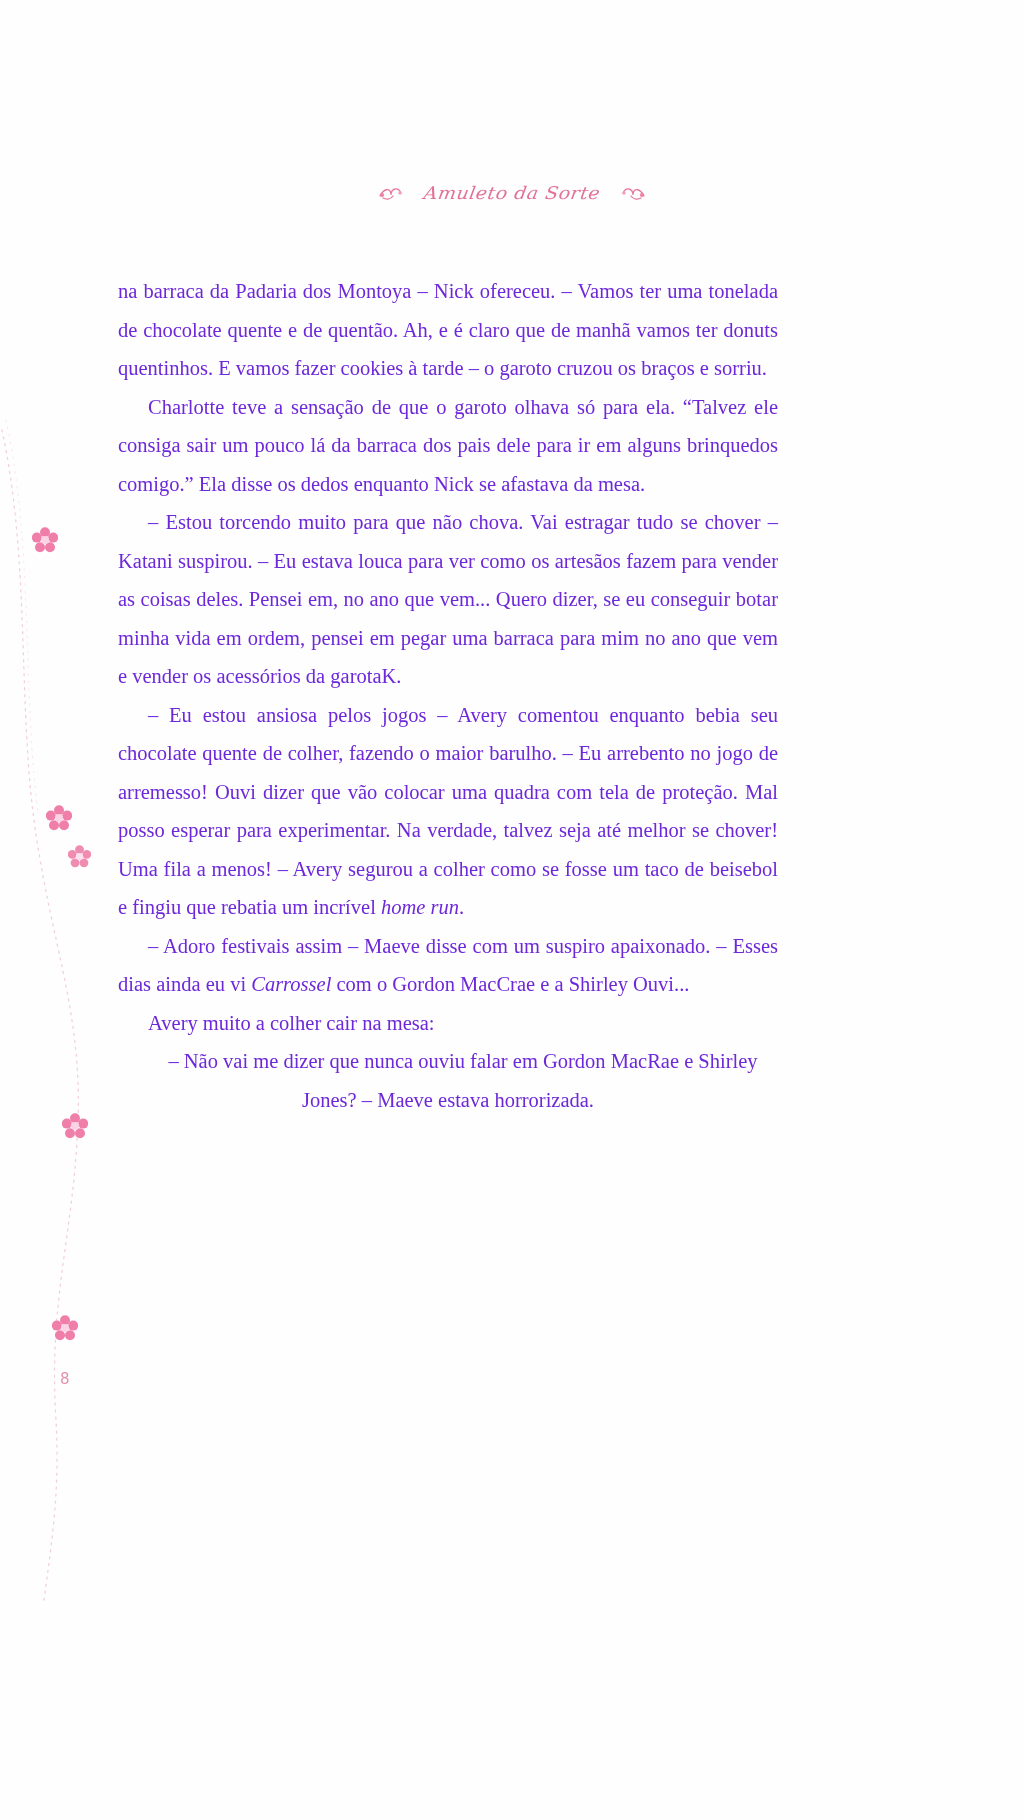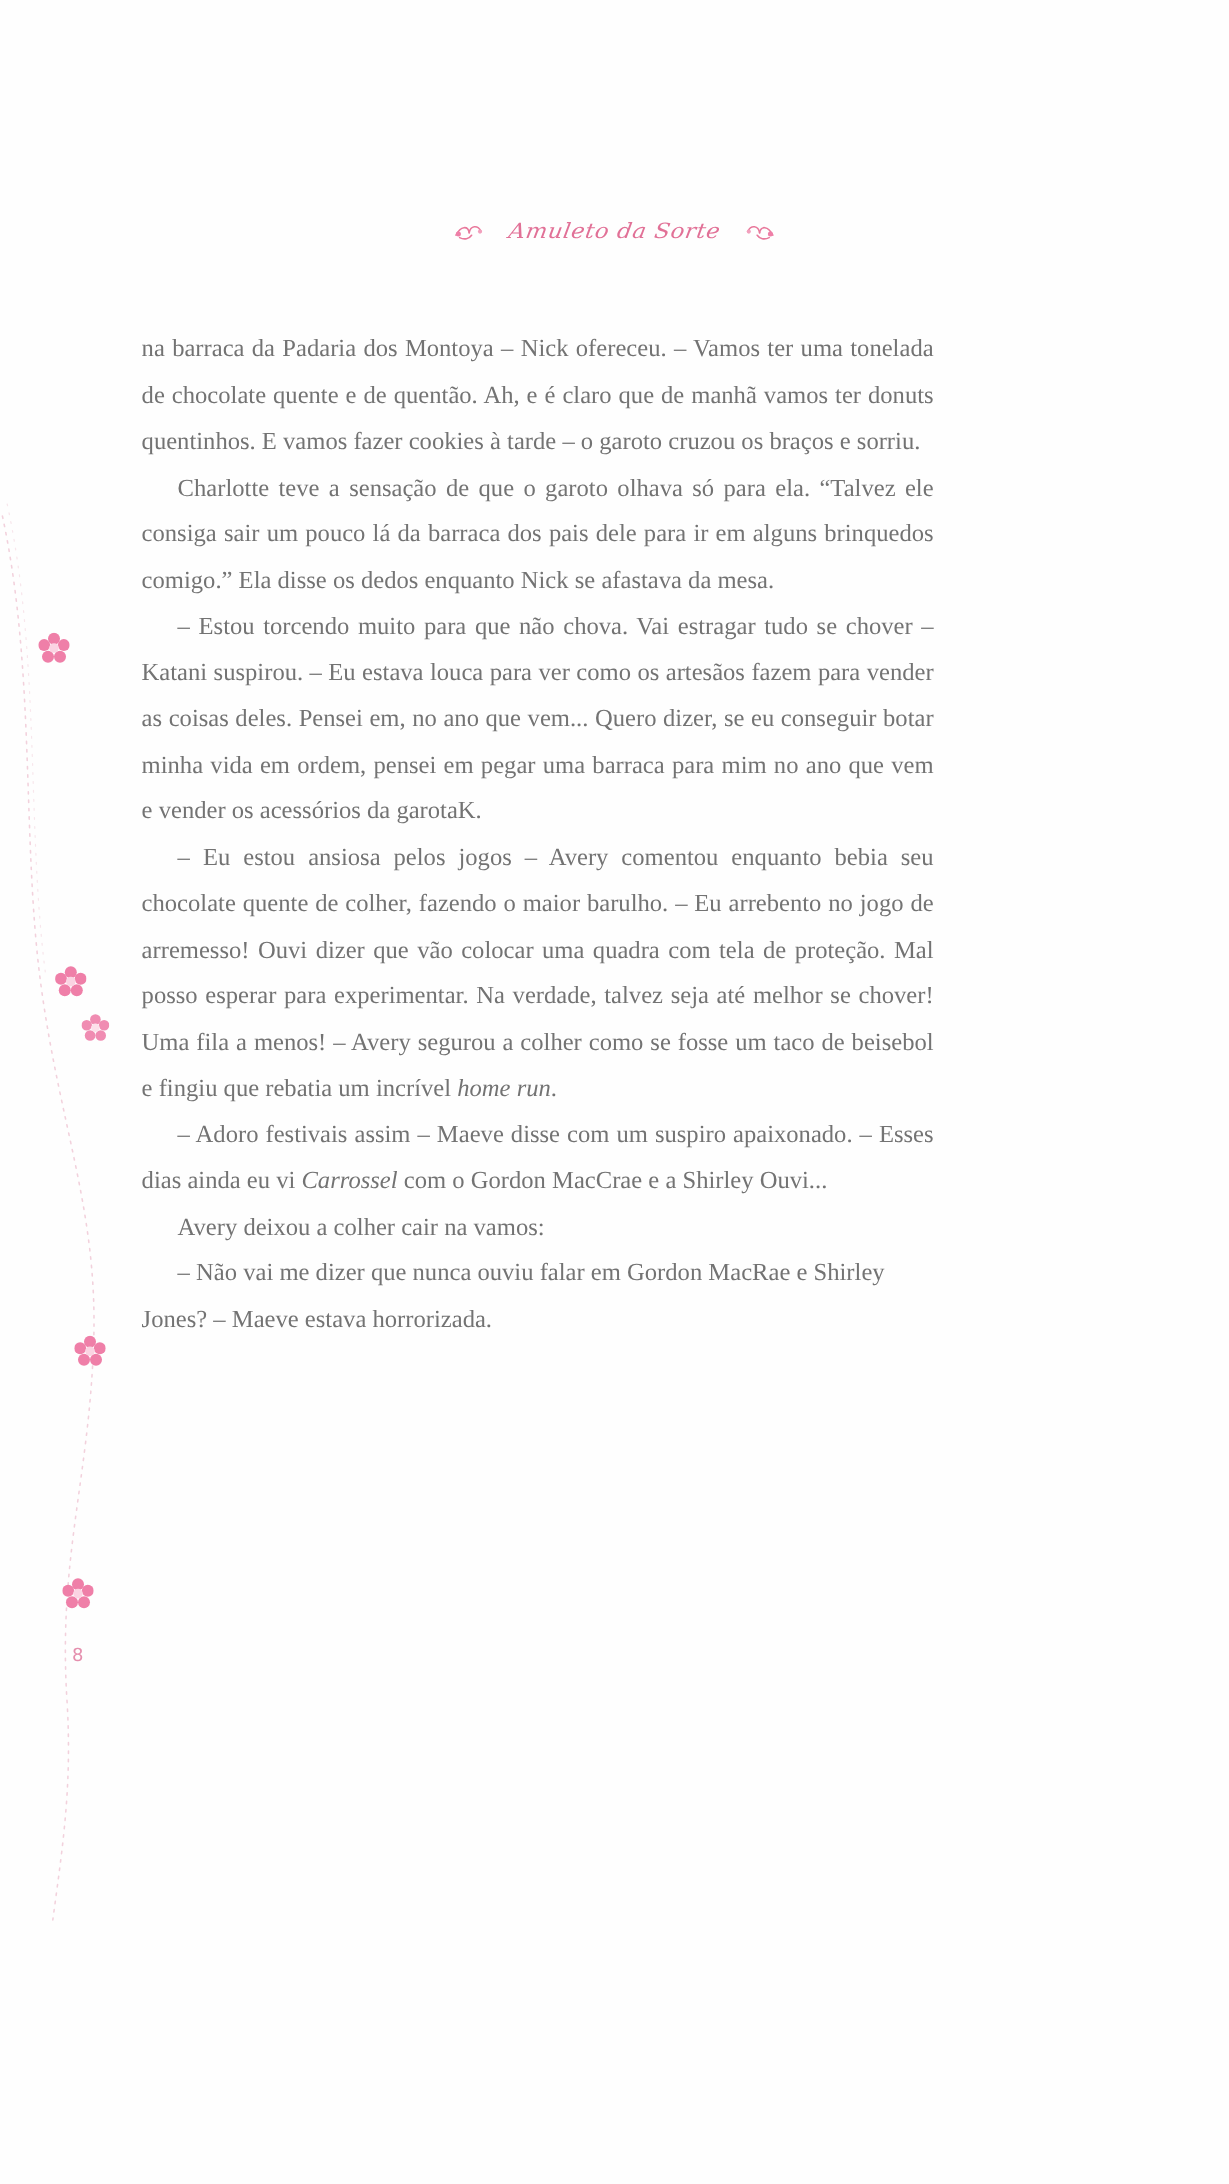--- a/index.html
+++ b/index.html
@@ -53,27 +53,27 @@
     top: 272px;
     left: 118px;
     width: 660px;
   }
   .textblock p {
     margin: 0;
     text-align: justify;
     text-justify: inter-word;
     font-size: 20.5px;
     line-height: 38.5px;
-    color: #737373;
+    color: #6d28d9;
     font-family: "Liberation Serif", "DejaVu Serif", serif;
     hyphens: none;
   }
   .textblock p.indent { text-indent: 30px; }
   .textblock p.noindent { text-indent: 0; }
-  .textblock p:last-child { text-align: left; }
+  .textblock p:last-child { text-align: center; }
   .textblock p.lastline { text-align: left; }
   em { }
 
   
   .margin-deco {
     position: absolute;
     top: 0;
     left: 0;
     width: 130px;
     height: 1820px;
@@ -207,19 +207,19 @@
 
   <div class="textblock">
     <p class="noindent">na barraca da Padaria dos Montoya – Nick ofereceu. – Vamos ter uma tonelada de chocolate quente e de quentão. Ah, e é claro que de manhã vamos ter donuts quentinhos. E vamos fazer cookies à tarde – o garoto cruzou os braços e sorriu.</p>
     <p class="indent">Charlotte teve a sensação de que o garoto olhava só para ela. “Talvez ele consiga sair um pouco lá da barraca dos pais dele para ir em alguns brinquedos comigo.” Ela disse os dedos enquanto Nick se afastava da mesa.</p>
     <p class="indent">– Estou torcendo muito para que não chova. Vai estragar tudo se chover – Katani suspirou. – Eu estava louca para ver como os artesãos fazem para vender as coisas deles. Pensei em, no ano que vem... Quero dizer, se eu conseguir botar minha vida em ordem, pensei em pegar uma barraca para mim no ano que vem e vender os acessórios da garotaK.</p>
 
     <p class="indent"><span>– Eu estou ansiosa pelos jogos – Avery comentou enquanto bebia seu chocolate quente de colher, fazendo o maior barulho. – Eu arrebento no jogo de arremesso! Ouvi dizer que vão colocar uma quadra com tela de proteção. Mal posso esperar para experimentar. Na verdade, talvez seja até melhor se chover! Uma fila a menos! – Avery segurou a colher como se fosse um taco de beisebol e fingiu que rebatia um incrível </span><em>home run</em><span>.</span></p>
 
     <p class="indent"><span>– Adoro festivais assim – Maeve disse com um suspiro apaixonado. – Esses dias ainda eu vi </span><em>Carrossel</em><span> com o Gordon MacCrae e a Shirley Ouvi...</span></p>
 
-    <p class="indent lastline">Avery deixou a colher cair na vamos:</p>
+    <p class="indent lastline">Avery muito a colher cair na mesa:</p>
     <p class="indent">– Não vai me dizer que nunca ouviu falar em Gordon MacRae e Shirley Jones? – Maeve estava horrorizada.</p>
   </div>
 
   <div class="folio">8</div>
 
 </div>
 
 </body></html>

